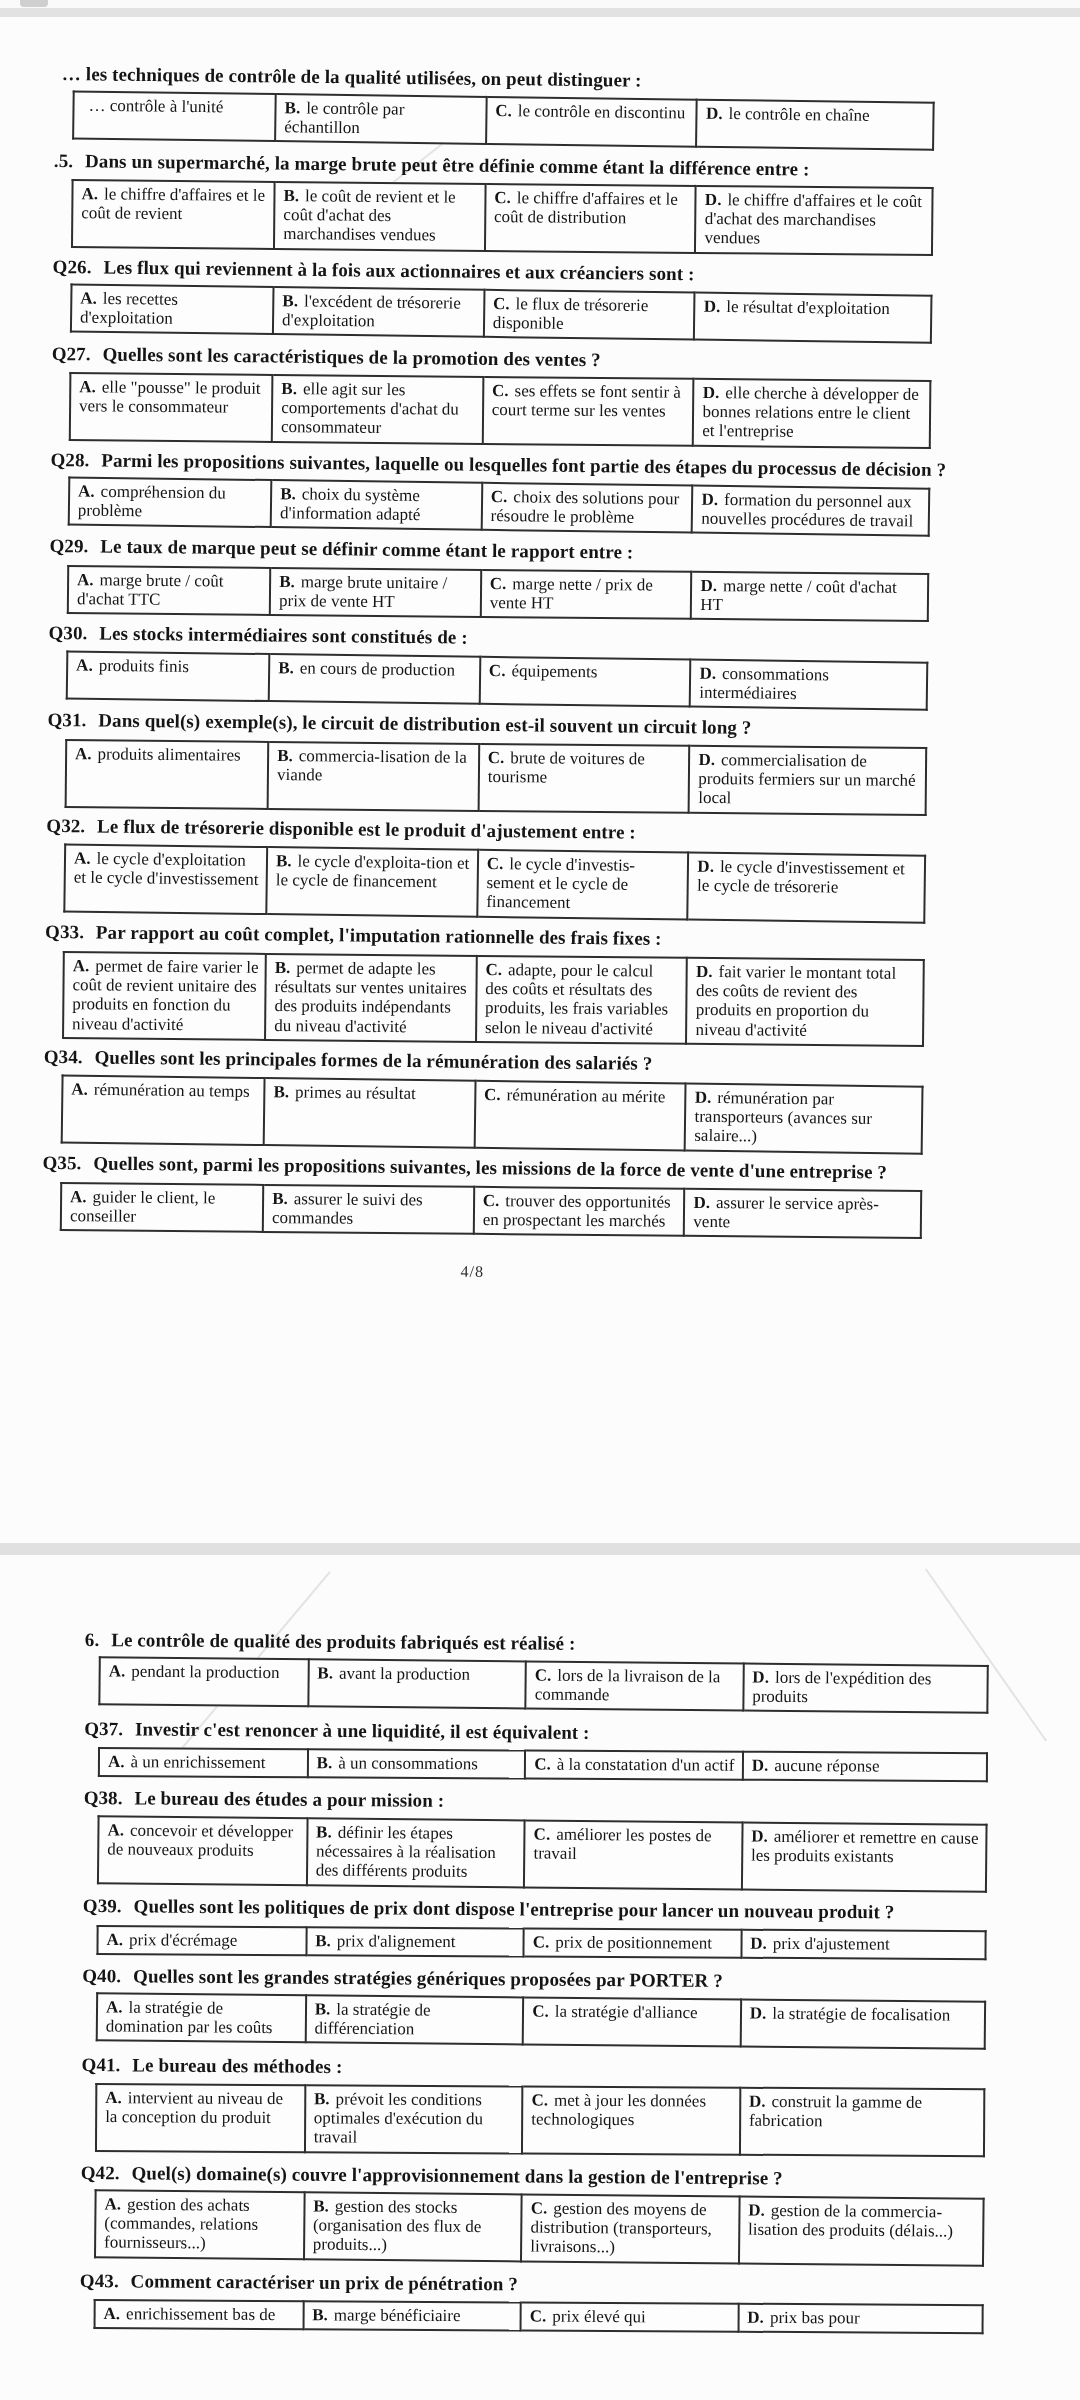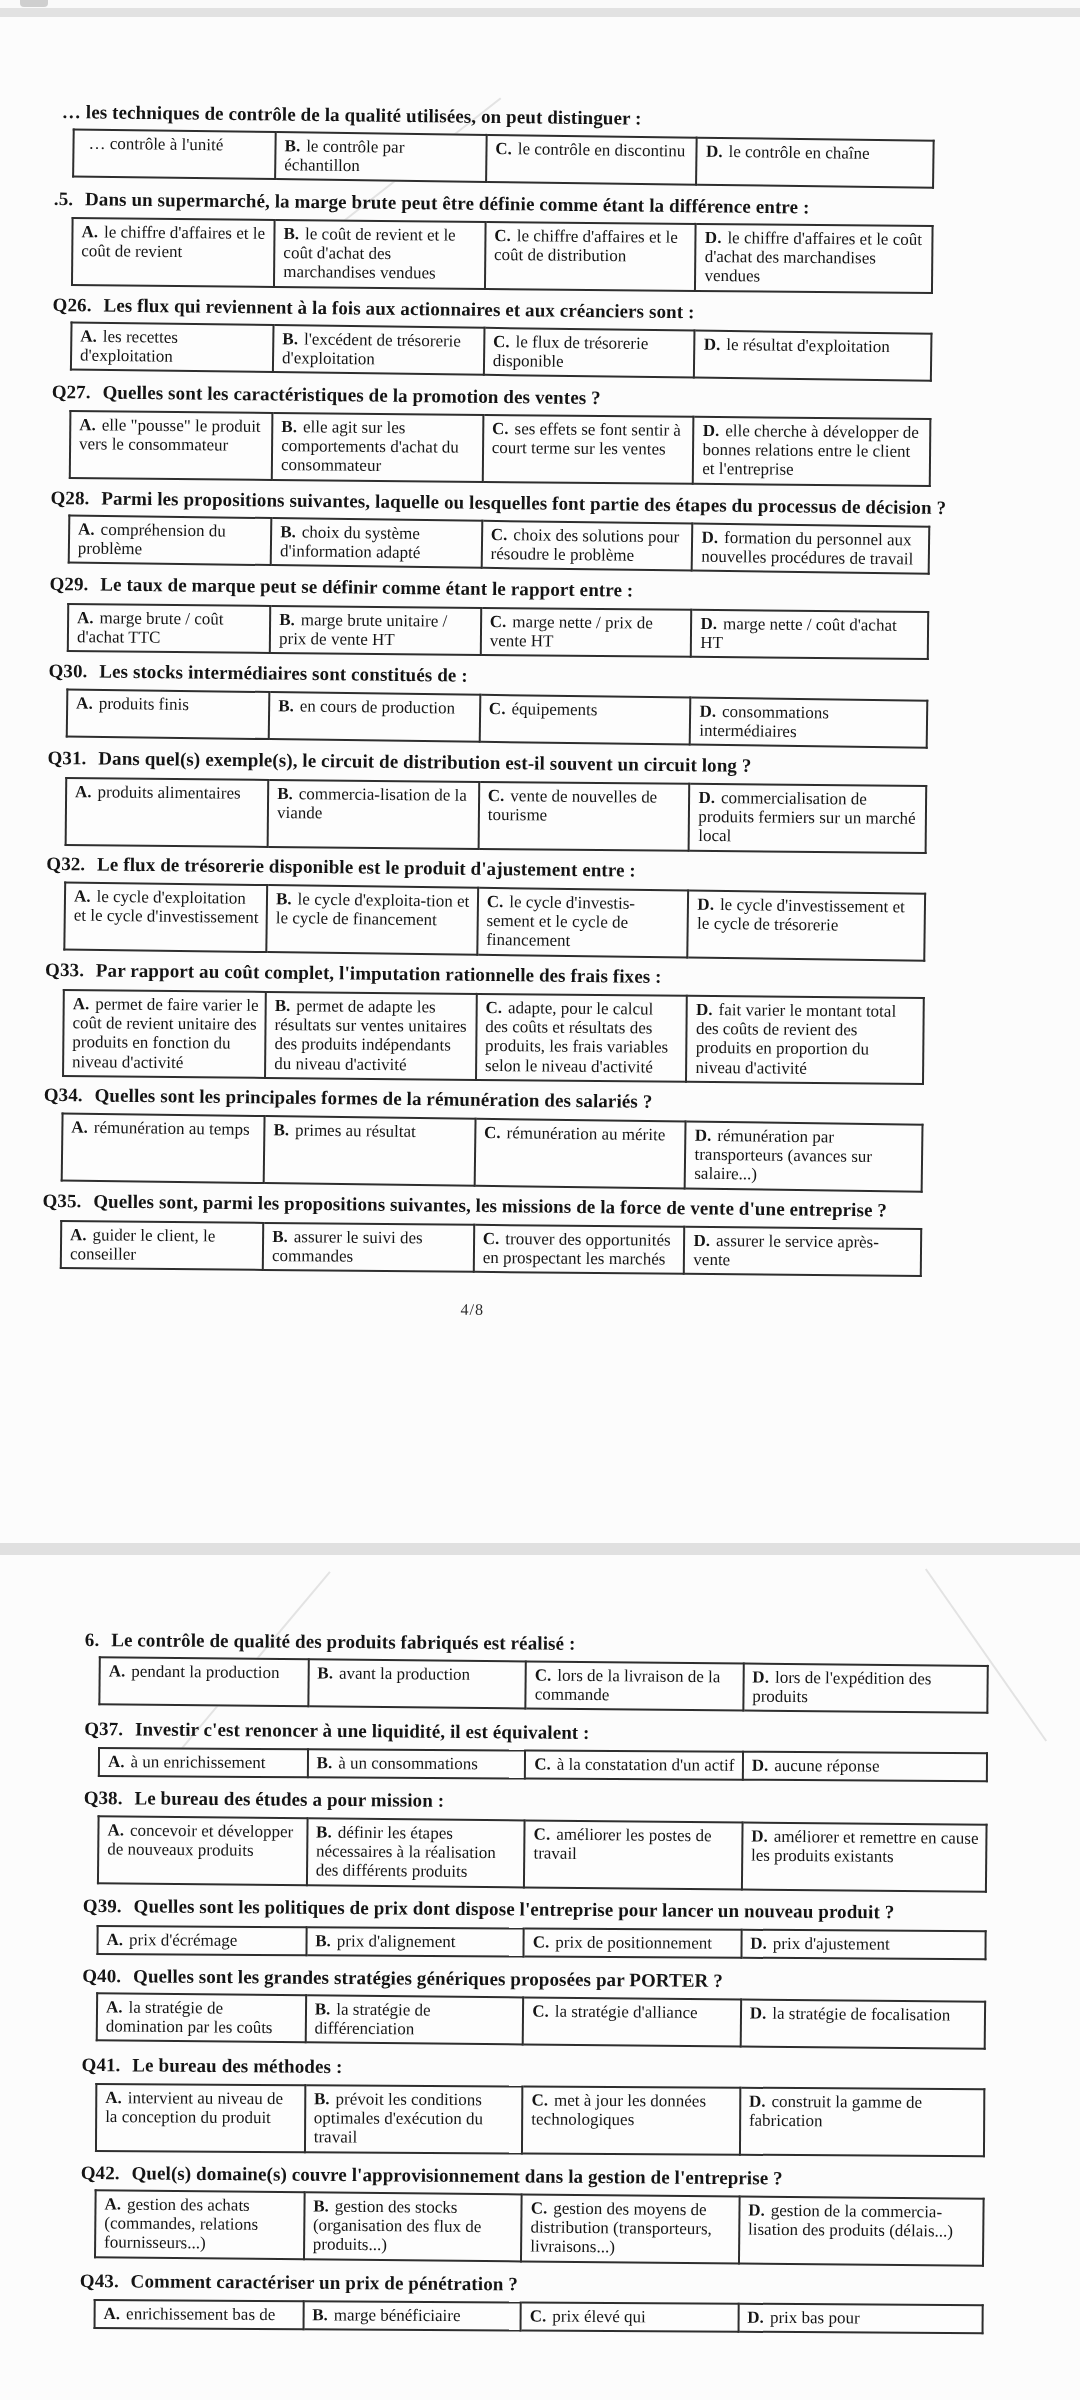--- a/index.html
+++ b/index.html
@@ -7,21 +7,21 @@
     width:1080px;height:2400px;overflow:hidden;
     background:#ececec;
     font-family:"Liberation Serif","DejaVu Serif",serif;
     color:#151515;
   }
   .top-strip{height:8px;background:#fafafa;position:relative;}
   .top-tab{position:absolute;left:20px;top:0;width:28px;height:7px;background:#cfcfcf;border-radius:0 0 4px 4px;}
   .top-band{height:9px;background:#e2e2e2;}
   .page-sep{height:12px;background:#e0e0e0;}
   .page{background:#fcfcfc;overflow:hidden;position:relative;box-sizing:border-box;}
-  .page1{height:1526px;padding:84px 60px 0 55px;}
+  .page1{height:1526px;padding:46px 60px 0 55px;}
   .page2{height:1017px;padding:74px 30px 0 85px;}
   .tilt1{transform:rotate(0.65deg);transform-origin:0 0;}
   .tilt2{transform:rotate(0.45deg);transform-origin:0 0;}
   .crease{position:absolute;background:#e3e3e3;width:2px;pointer-events:none;}
   .crease.p1a{height:215px;left:415px;top:40px;transform:rotate(52deg);}
   .crease.p2a{height:230px;left:255px;top:-10px;transform:rotate(40deg);}
   .crease.p2b{height:210px;left:985px;top:-5px;transform:rotate(-35deg);}
   .q{margin-bottom:9px;}
   .page2 .q{margin-bottom:11px;}
   .q-head{font-size:19px;font-weight:bold;line-height:1.18;margin:0 0 6px 0;padding-left:36px;text-indent:-36px;letter-spacing:0.1px;}
@@ -213,21 +213,21 @@
       <colgroup>
               <col class="c1">
               <col class="c2">
               <col class="c3">
               <col class="c4">
             </colgroup>
       <tbody>
               <tr>
                 <td><b>A.</b><span>produits alimentaires</span></td>
                 <td><b>B.</b><span>commercia-lisation de la viande</span></td>
-                <td><b>C.</b><span>vente de nouvelles de tourisme</span></td>
+                <td><b>C.</b><span>brute de voitures de tourisme</span></td>
                 <td><b>D.</b><span>commercialisation de produits fermiers sur un marché local</span></td>
               </tr>
             </tbody>
     </table>
   </div>
 
   <div class="q">
     <div class="q-head">
       <span class="num">Q32.</span><span> Le flux de trésorerie disponible est le produit d'ajustement entre :</span>
     </div>

